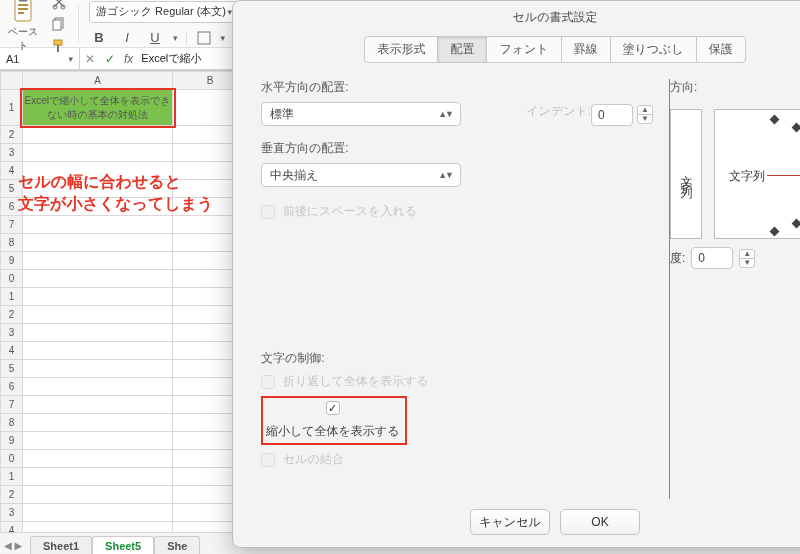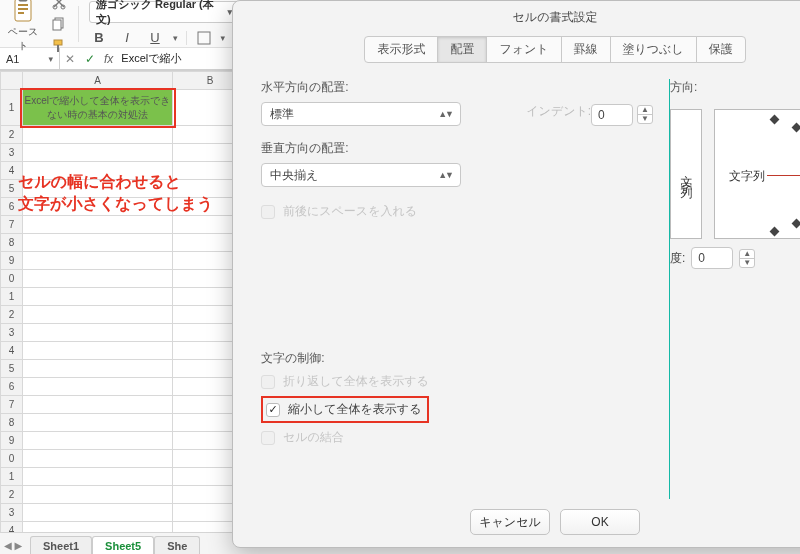--- a/index.html
+++ b/index.html
@@ -31,21 +31,21 @@
     align-items:center;
     gap:2px;
     position:relative;
   }
   .paste-stack { width:34px; text-align:center; font-size:10px; color:#555; }
   .paste-icon { width:24px; height:28px; margin:0 auto 2px; }
   .paste-icon svg { width:100%; height:100%; }
   .mini-icon { width:18px; height:18px; display:inline-flex; align-items:center; justify-content:center; color:#666; }
   .mini-icon svg { width:16px; height:16px; }
   .vsep { width:1px; height:36px; background:#e0e0e0; }
-  .font-row { display:flex; align-items:center; gap:4px;font-weight:bold; }
+  .font-row { display:flex; align-items:center; gap:4px; }
   .font-name {
     border:1px solid #ccc; border-radius:3px; background:#fff;
     height:22px; width:150px; font-size:11px; padding:0 6px; display:flex; align-items:center; justify-content:space-between;
   }
   .dd-caret { font-size:9px; color:#666; }
   .style-row { display:flex; align-items:center; gap:8px; margin-top:4px; }
   .style-btn { width:20px; height:18px; display:flex; align-items:center; justify-content:center; font-size:13px; color:#555; }
   .style-btn.bold { font-weight:700; }
   .style-btn.italic { font-style:italic; }
   .style-btn.underline { text-decoration:underline; }
@@ -57,21 +57,21 @@
 
   
   .formula-bar {
     display:flex;
     align-items:center;
     height:22px;
     border-bottom:1px solid #d0d0d0;
     background:#fff;
   }
   .name-box {
-    width:60px; height:100%; border-right:1px solid #d0d0d0;
+    width:80px; height:100%; border-right:1px solid #d0d0d0;
     display:flex; align-items:center; padding:0 6px; font-size:11px;
     justify-content:space-between;
   }
   .fb-btn { width:20px; text-align:center; color:#888; font-size:12px; }
   .fb-btn.green { color:#2e8b3d; }
   .fx { font-style:italic; color:#666; padding:0 4px; }
   .formula-input { flex:1; padding:0 4px; font-size:11px; color:#222; }
 
   
   .sheet-area {
@@ -565,21 +565,21 @@
         <span class="muted-text">前後にスペースを入れる</span>
       </div>
 
       <div class="text-control-block">
         <div class="section-label">文字の制御:</div>
         <div class="checkbox-row">
           <div class="cb disabled"></div>
           <span class="muted-text">折り返して全体を表示する</span>
         </div>
         <div class="red-check-outline">
-          <div class="checkbox-row" style="margin:0;">
+          <div class="checkbox-row" style="margin:0;flex-direction:column;">
             <div class="cb checked"></div>
             <span>縮小して全体を表示する</span>
           </div>
         </div>
         <div class="checkbox-row">
           <div class="cb disabled"></div>
           <span class="muted-text">セルの結合</span>
         </div>
       </div>
     </div>

